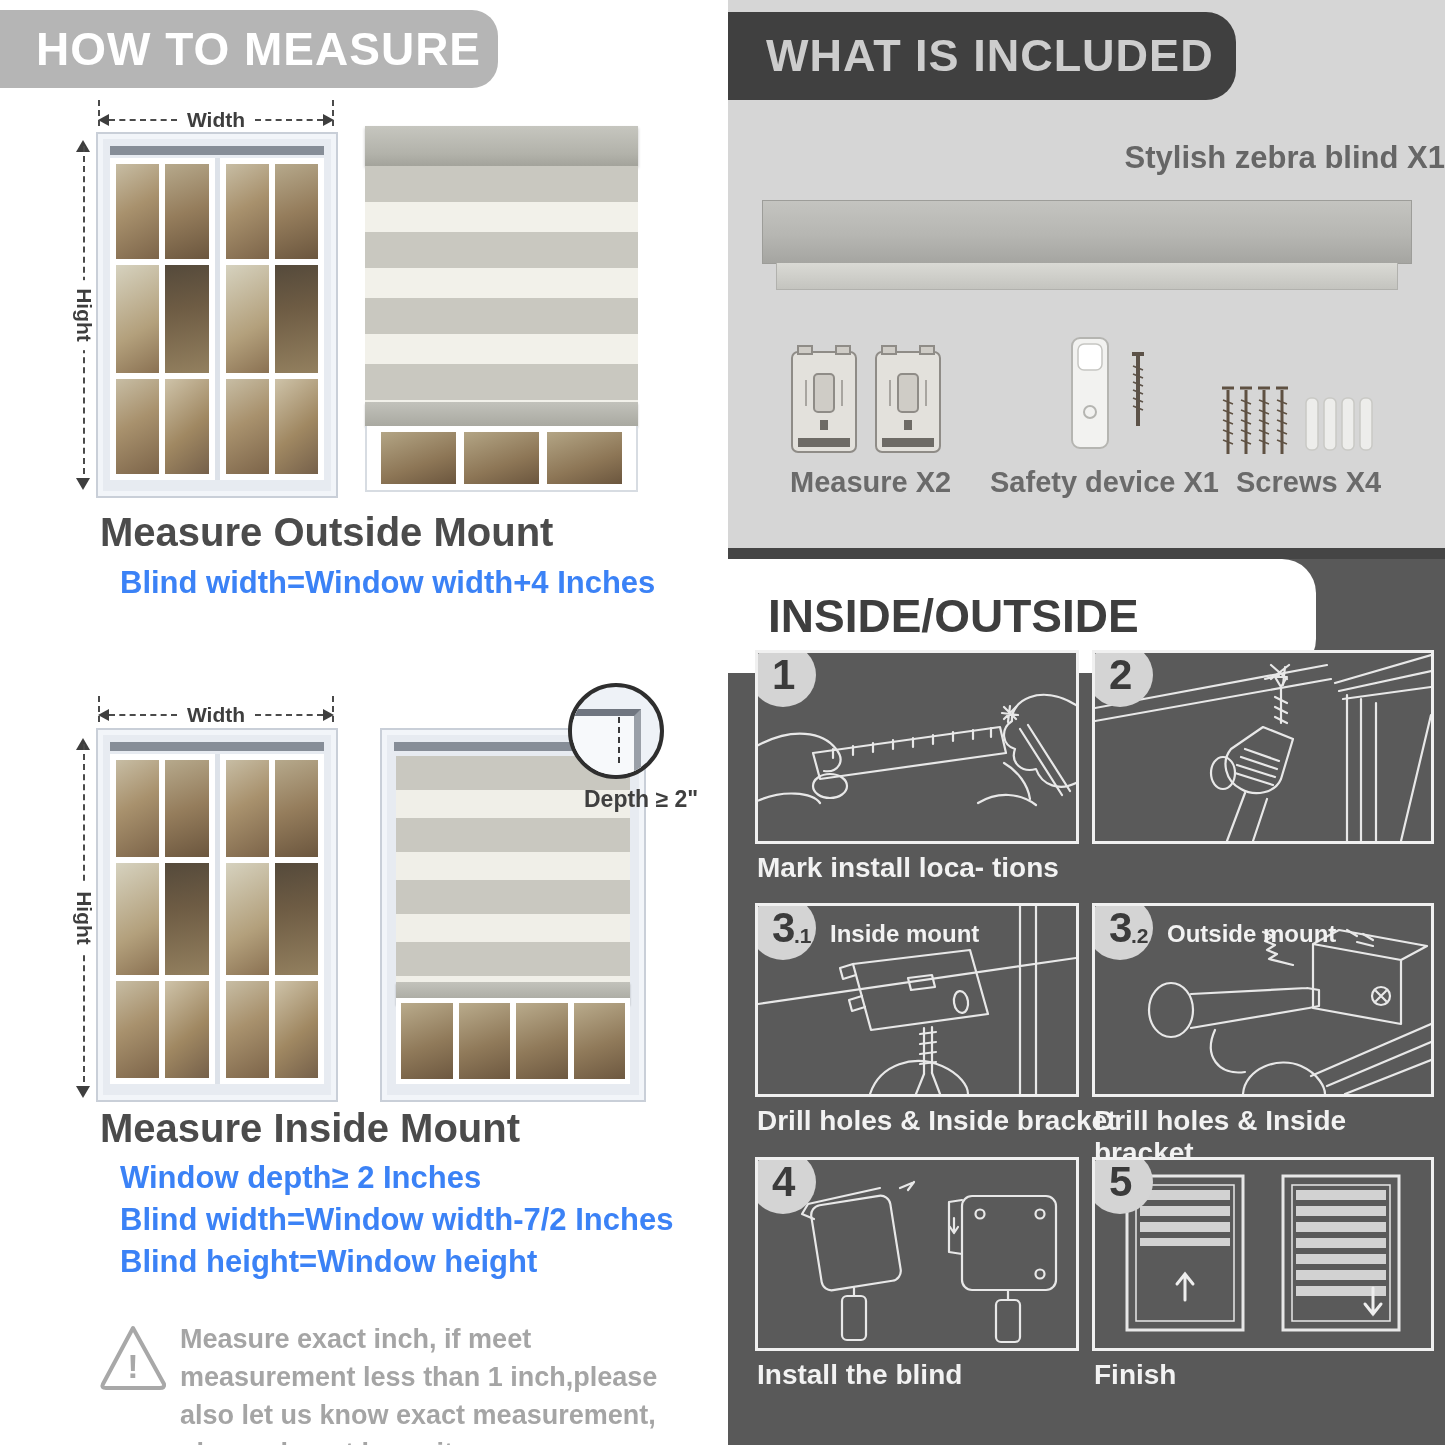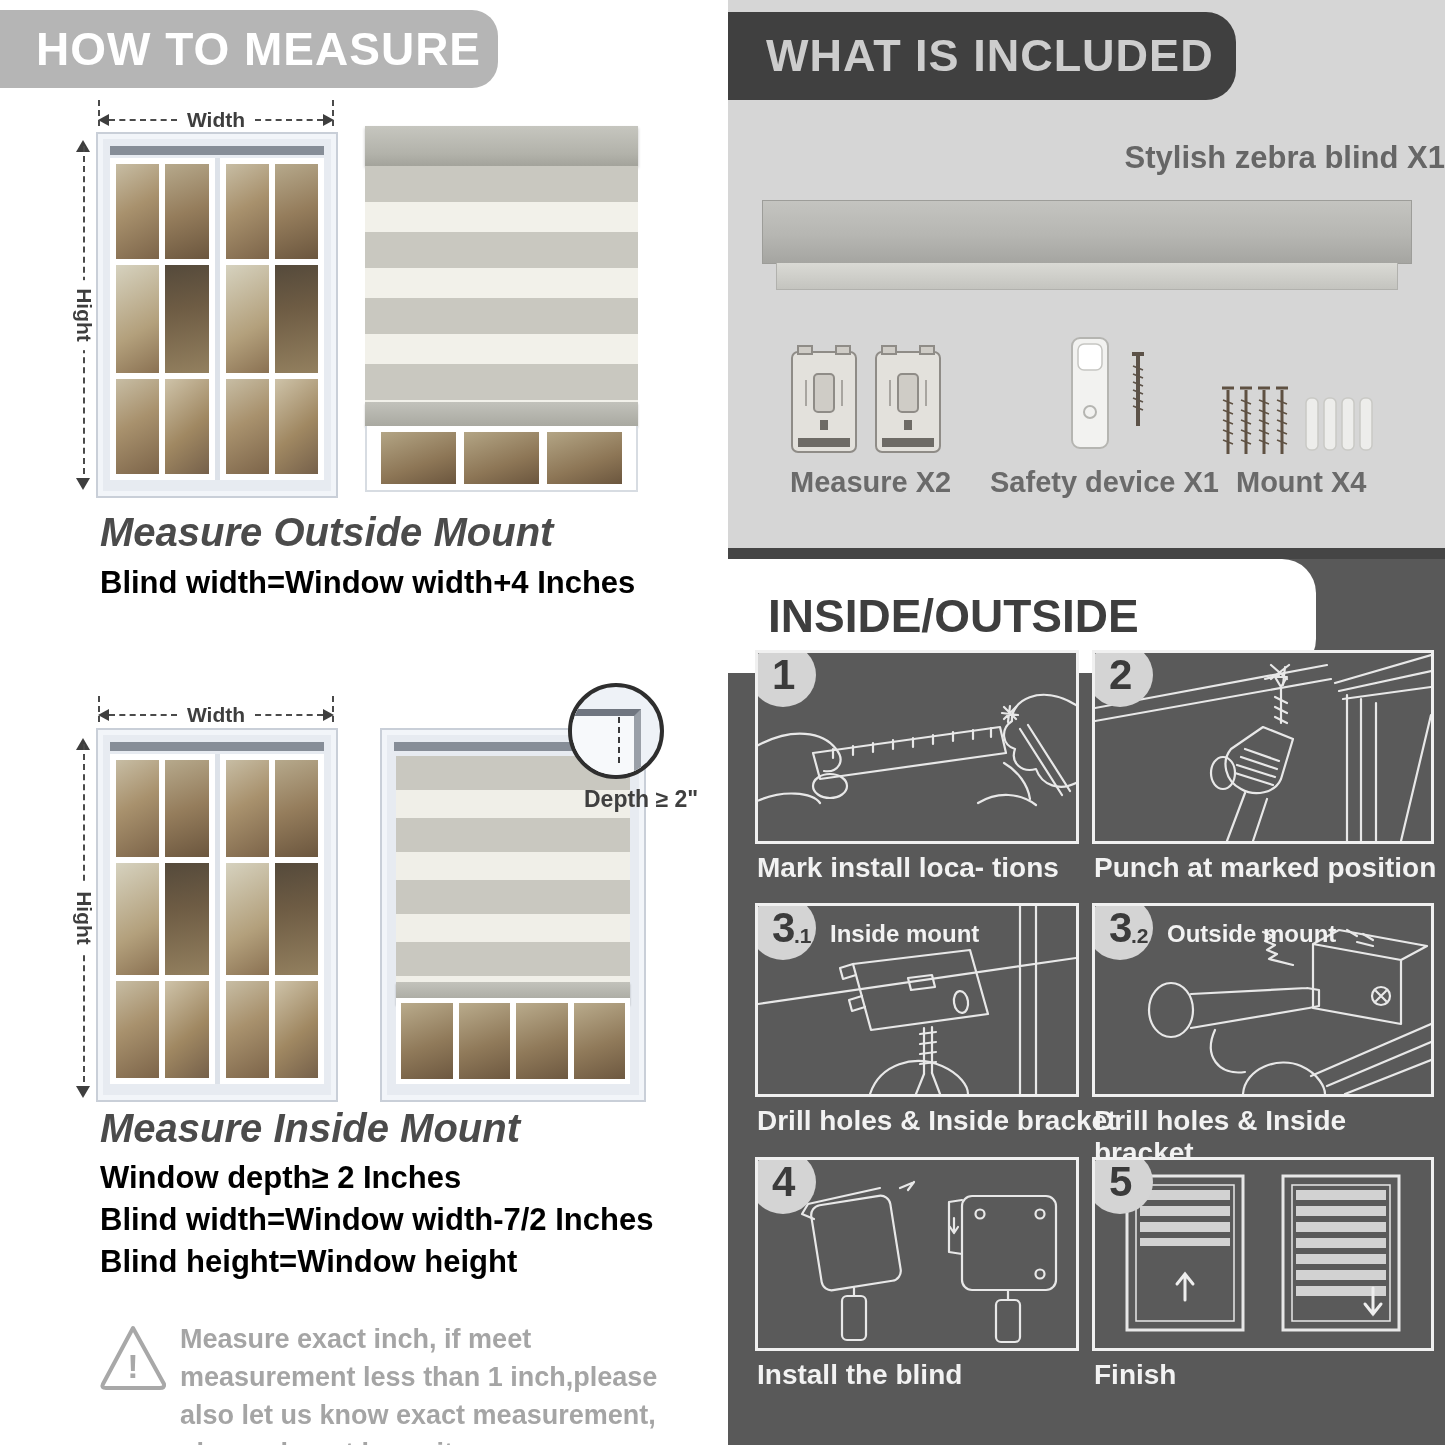--- a/index.html
+++ b/index.html
@@ -60,22 +60,22 @@
   
   .blindin{position:absolute;left:14px;right:14px;top:26px;}
   .blindin .stripes2{height:226px;background:repeating-linear-gradient(180deg,
             #c9c8c0 0px,#c9c8c0 34px,#f0efe8 34px,#f0efe8 62px);}
   .blindin .botrail2{height:22px;background:linear-gradient(#c2c2bb,#a6a69e);
             box-shadow:0 2px 2px rgba(0,0,0,.25);}
   .lower-panes{position:absolute;left:14px;right:14px;bottom:16px;height:86px;background:#ffffff;
             display:flex;gap:6px;padding:5px;box-sizing:border-box;}
   .lower-panes div{flex:1;background:linear-gradient(160deg,#b9ab8c 0%,#907a5a 55%,#6d5840 100%);}
 
-  .sect-title{position:absolute;font-size:40px;font-weight:bold;color:#4b4b4b;font-style:italic;}
-  .formula{position:absolute;font-size:31px;font-weight:bold;color:#000000;}
+  .sect-title{position:absolute;font-size:40px;font-weight:bold;color:#4b4b4b;}
+  .formula{position:absolute;font-size:31px;font-weight:bold;color:#3b82f6;margin-left:20px;}
 
   .inset{position:absolute;left:568px;top:683px;width:88px;height:88px;border-radius:50%;
          background:#eef2f7;border:4px solid #2e2e2e;overflow:hidden;z-index:5;}
   .inset .c-out{position:absolute;left:-8px;top:22px;width:70px;height:80px;background:#f7f9fb;
          border-top:7px solid #707680;border-right:7px solid #9aa0a8;}
   .inset .c-dash{position:absolute;left:46px;top:30px;height:46px;border-left:2px dashed #3a3a3a;}
   .depth-label{position:absolute;left:584px;top:786px;font-size:23px;font-weight:bold;color:#3f3f3f;z-index:5;}
 
   .warn-text{position:absolute;left:180px;top:1320px;width:480px;font-size:27px;font-weight:bold;
              color:#a5a5a5;line-height:38px;}
@@ -337,21 +337,21 @@
       <g fill="#ededeb" stroke="#c9c9c5" stroke-width="1.5">
         <rect x="88" y="22" width="12" height="52" rx="5"></rect>
           <rect x="106" y="22" width="12" height="52" rx="5"></rect>
         <rect x="124" y="22" width="12" height="52" rx="5"></rect>
           <rect x="142" y="22" width="12" height="52" rx="5"></rect>
       </g>
     </svg>
 
     <div class="item-label" style="left:62px;top:466px;">Measure X2</div>
     <div class="item-label" style="left:262px;top:466px;">Safety device X1</div>
-    <div class="item-label" style="left:508px;top:466px;">Mount X4</div>
+    <div class="item-label" style="left:508px;top:466px;">Screws X4</div>
   </div>
 
   <div class="rdark">
     <div class="rdark-topstrip"></div>
     <div class="rheader2">INSIDE/OUTSIDE MOUNT</div>
 
     <div class="panel" style="left:27px;top:102px;width:318px;height:188px;">
       <svg class="art" viewBox="0 0 318 188">
         <g fill="none" stroke="#e8e8e8" stroke-width="2.2" stroke-linecap="round" stroke-linejoin="round">
           <path d="M-5,95 C35,72 66,80 78,96 C88,108 80,120 66,118"></path>
@@ -385,21 +385,20 @@
           <path d="M150,96 l34,12 M146,104 l36,12 M142,112 l38,12 M140,120 l38,12"></path>
           <path d="M150,140 L132,188 M172,146 L158,188"></path>
           <ellipse cx="128" cy="120" rx="12" ry="16"></ellipse>
         </g>
       </svg>
       <span class="badge">
         <span class="n">2</span>
           <span class="sub"></span>
       </span>
     </div>
-    <div class="caption" style="left:366px;top:304px;">Punch at  marked position</div>
 
     <div class="panel" style="left:27px;top:355px;width:318px;height:188px;">
       <svg class="art" viewBox="0 0 318 188">
         <g fill="none" stroke="#e8e8e8" stroke-width="2.2" stroke-linecap="round" stroke-linejoin="round">
           <path d="M0,98 L318,52 M262,0 L262,188 M278,0 L278,188"></path>
           <path d="M95,58 L212,44 L230,108 L113,124 Z"></path>
           <path d="M95,58 l-13,4 l3,11 l13,-4 M104,90 l-13,4 l3,11 l13,-4"></path>
           <path d="M150,72 l24,-3 l3,12 l-24,3 Z"></path>
           <ellipse cx="203" cy="96" rx="7" ry="11" transform="rotate(-8 203 96)"></ellipse>
           <path d="M166,122 L166,168 M174,121 L174,167"></path>

